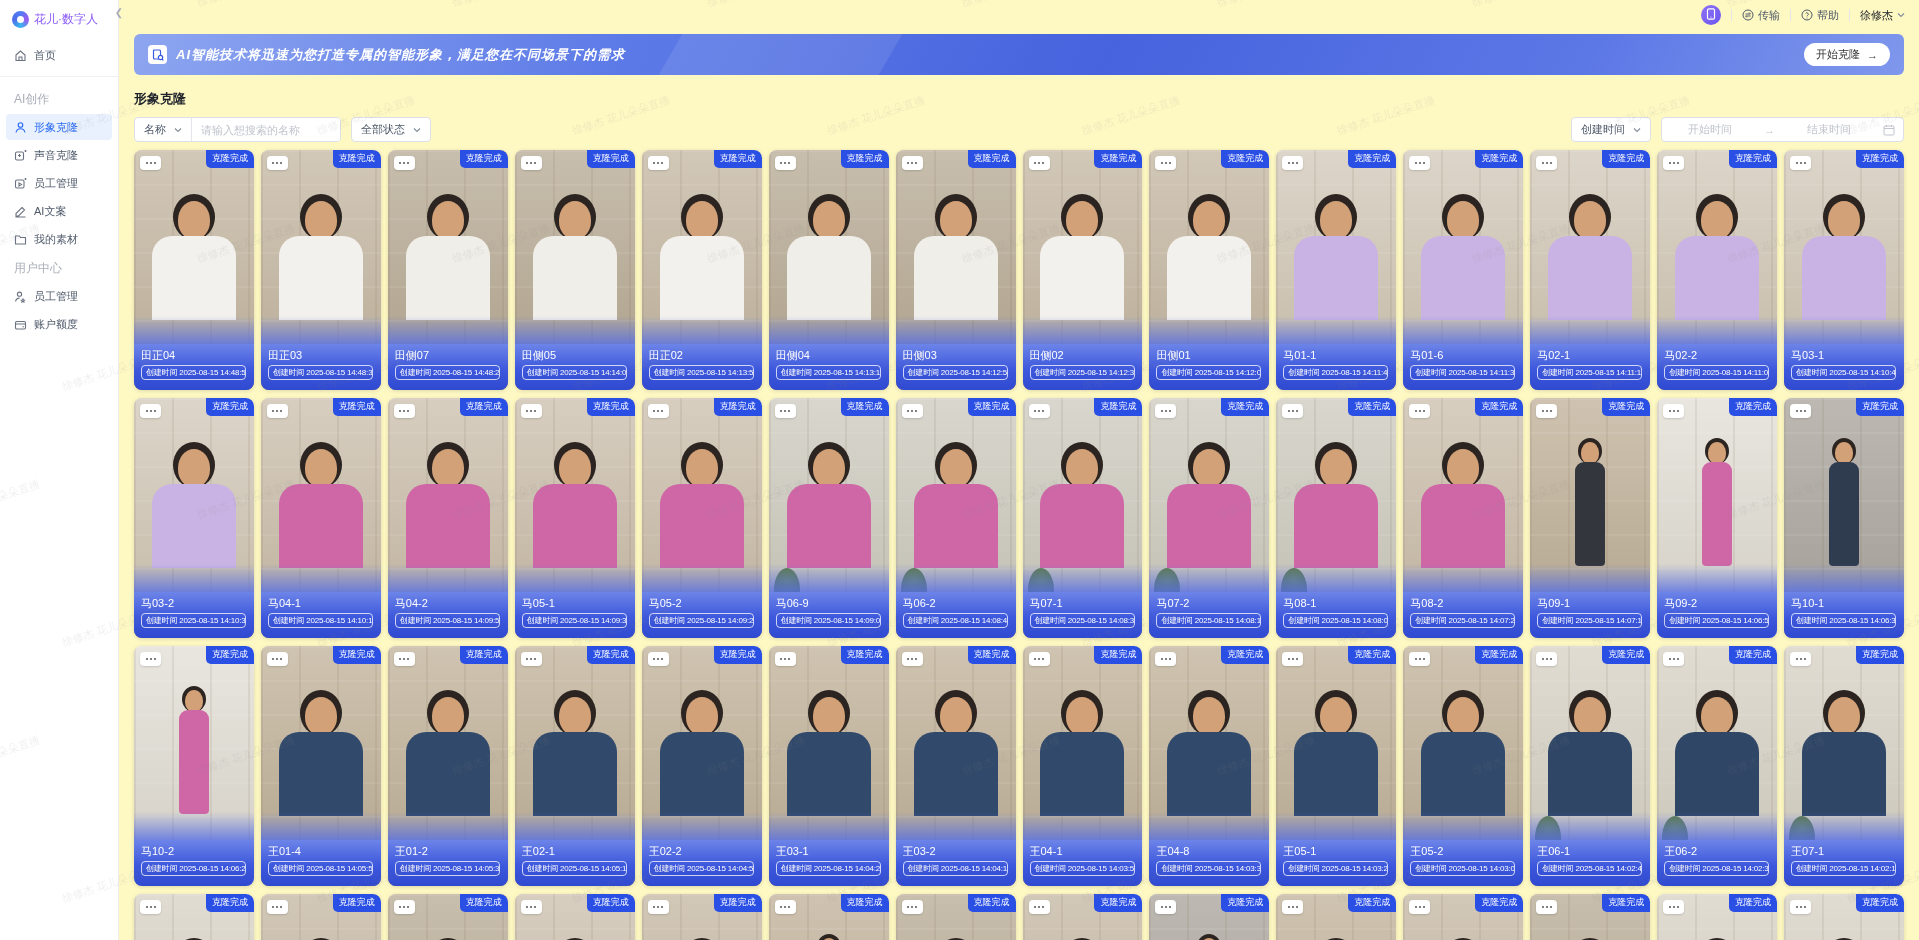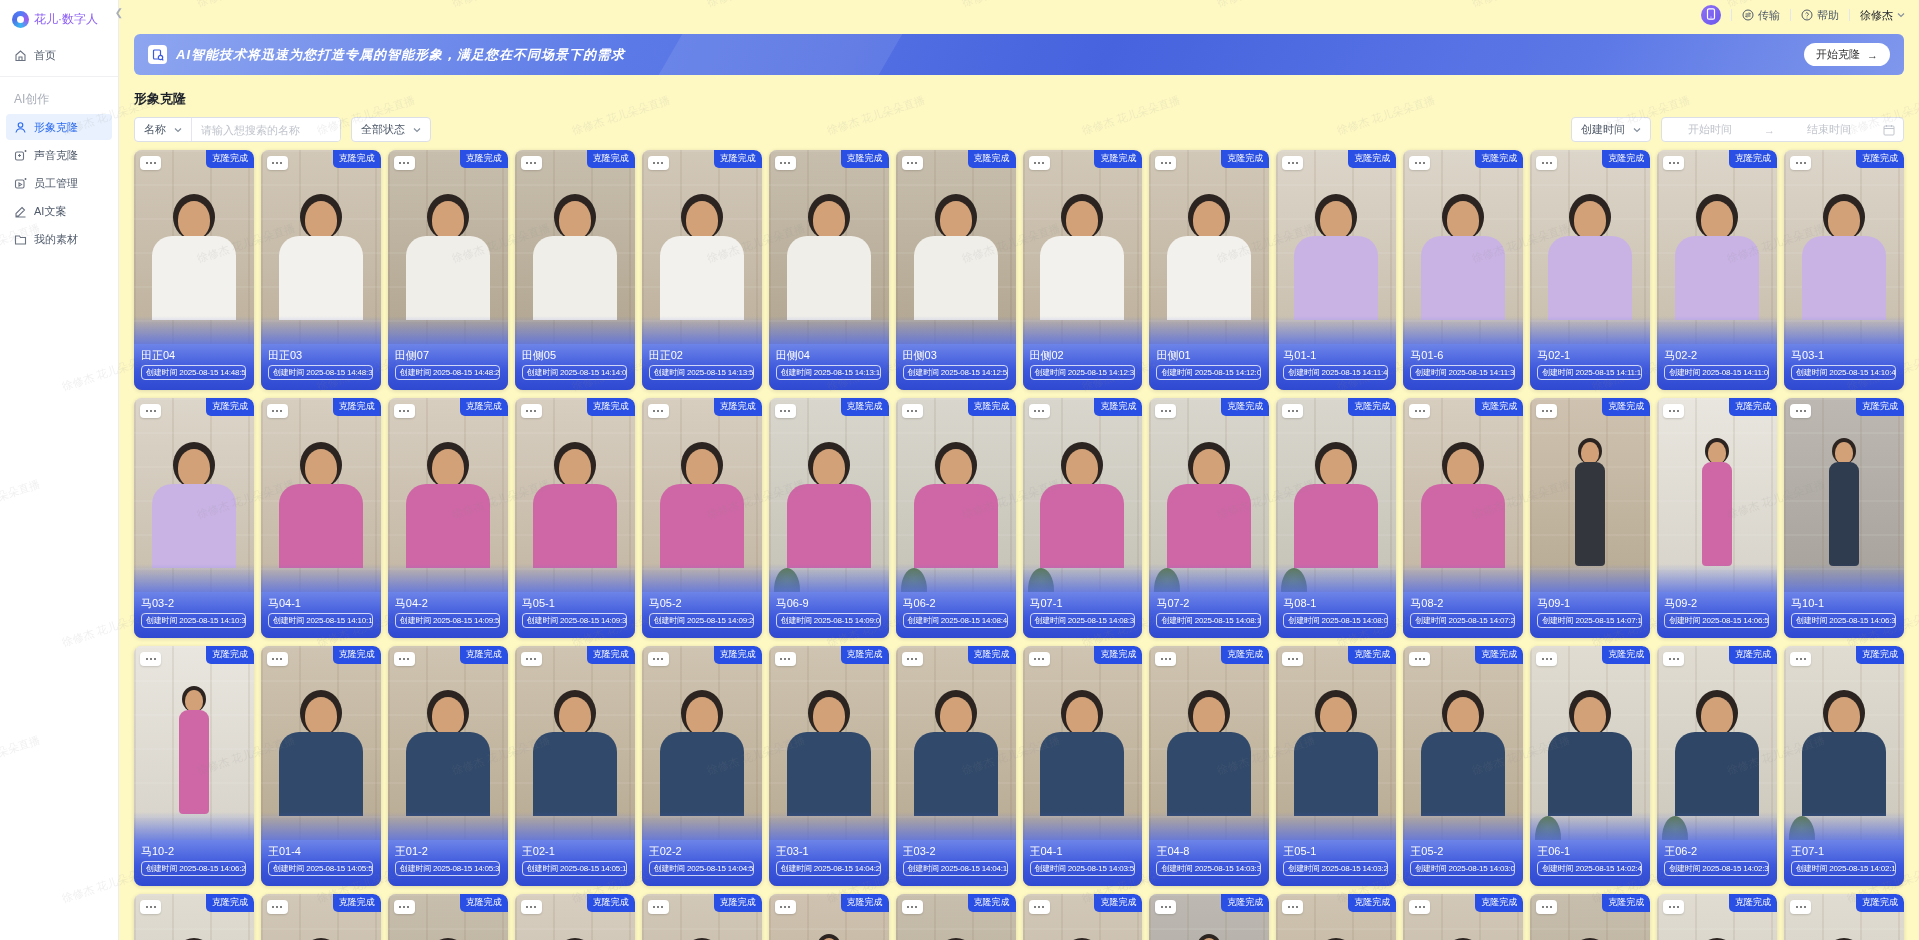--- a/index.html
+++ b/index.html
@@ -185,20 +185,44 @@
     <span class="ic">
               <svg viewBox="0 0 13 13" fill="none" stroke="currentColor" stroke-width="1.1">
                 <path d="M1.5 3h4l1 1.5h5v6.5h-10z"></path>
               </svg>
             </span>
     <span class="lbl">我的素材</span>
   </div>
 </div>
   </div>
 
+  <div>
+    <div class="side-section-label">用户中心</div>
+    <div class="sec-items">
+  <div class="side-item">
+    <span class="ic">
+              <svg viewBox="0 0 13 13" fill="none" stroke="currentColor" stroke-width="1.1">
+                <circle cx="5.5" cy="4.2" r="2.1"></circle>
+                <path d="M1.5 11.5c.4-2.2 2-3.4 4-3.4M9 9l.4 1 1.1.1-.8.8.2 1.1-1-.5-1 .5.2-1.1-.8-.8 1.1-.1z"></path>
+              </svg>
+            </span>
+    <span class="lbl">员工管理</span>
+  </div>
+
+  <div class="side-item">
+    <span class="ic">
+              <svg viewBox="0 0 13 13" fill="none" stroke="currentColor" stroke-width="1.1">
+                <rect x="1.5" y="3.5" width="10" height="7.5" rx="1.2"></rect>
+                <path d="M1.5 6h10M8.5 8.8h1.5"></path>
+              </svg>
+            </span>
+    <span class="lbl">账户额度</span>
+  </div>
+</div>
+  </div>
 </div>
 </aside>
 <span class="collapse-handle">❮</span>
 
 <div class="main">
 
   <div class="topbar">
     <span class="tb-circle">
       <span>
         <svg viewBox="0 0 10 12" fill="none" stroke="#fff" stroke-width="1.2">

